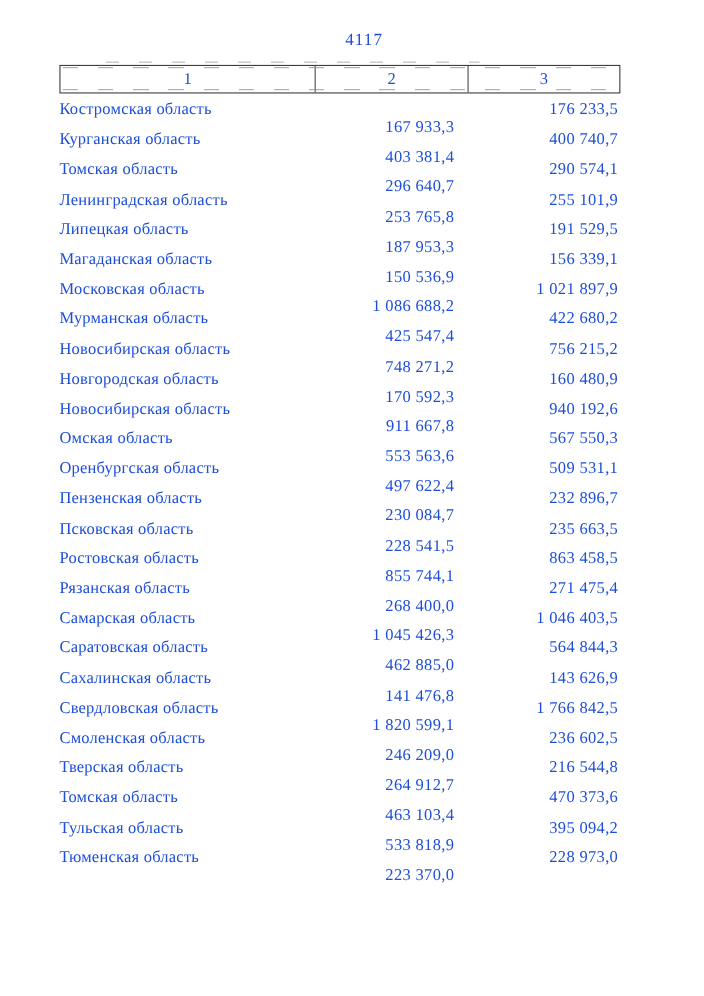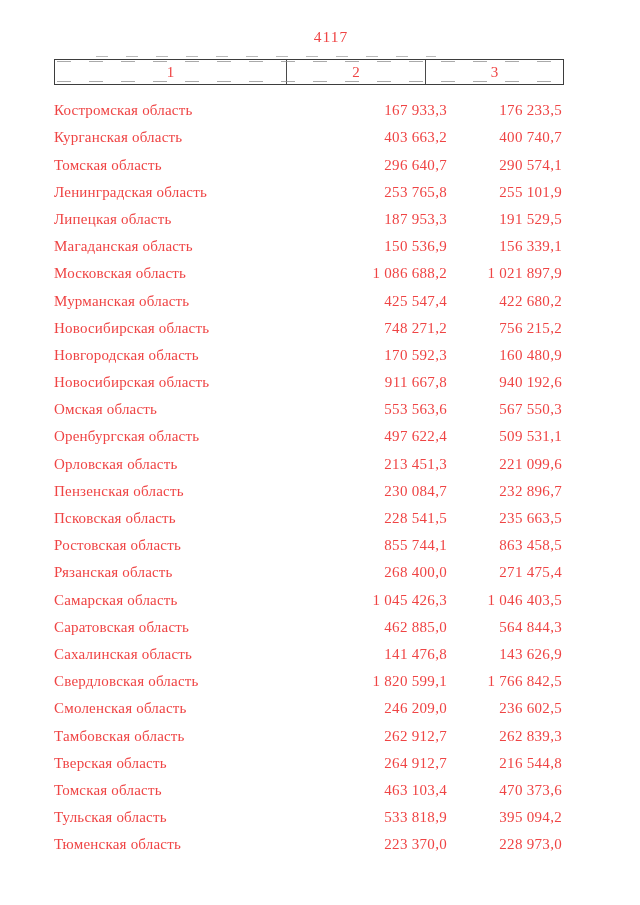--- a/index.html
+++ b/index.html
@@ -6,21 +6,21 @@
     margin: 0;
     padding: 0;
     background: #ffffff;
   }
   .page {
     position: relative;
     width: 640px;
     height: 905px;
     background: #ffffff;
     font-family: "Liberation Serif", "DejaVu Serif", serif;
-    color: #ef4444;
+    color: #1d4ed8;
     overflow: hidden;
   }
   .page-number {
     position: absolute;
     top: 28px;
     left: 276px;
     width: 110px;
     text-align: center;
     font-size: 15.5px;
     letter-spacing: 1px;
@@ -68,25 +68,24 @@
   .th.c3 { flex: 1;      border-left: 1.5px solid #4a4a4a; }
 
   .tbody {
     position: absolute;
     top: 92px;
     left: 54px;
     width: 508px;
   }
   .trow {
     display: flex;
-    align-items: flex-end;
+    align-items: flex-start;
     height: 27.2px;
     font-size: 15px;
     white-space: nowrap;
-    gap: 34px;
   }
   .td-region {
     width: 229px;
     text-align: left;
     letter-spacing: 0.2px;
   }
   .td-v2 {
     width: 130px;
     text-align: right;
     letter-spacing: 0.3px;
@@ -114,21 +113,21 @@
   </div>
 
   <div class="tbody" id="rows">
       <div class="trow">
         <span class="td-region">Костромская область</span>
         <span class="td-v2">167 933,3</span>
         <span class="td-v3">176 233,5</span>
       </div>
       <div class="trow">
         <span class="td-region">Курганская область</span>
-        <span class="td-v2">403 663,2</span>
+        <span class="td-v2">403 381,4</span>
         <span class="td-v3">400 740,7</span>
       </div>
       <div class="trow">
         <span class="td-region">Томская область</span>
         <span class="td-v2">296 640,7</span>
         <span class="td-v3">290 574,1</span>
       </div>
       <div class="trow">
         <span class="td-region">Ленинградская область</span>
         <span class="td-v2">253 765,8</span>
@@ -173,25 +172,20 @@
         <span class="td-region">Омская область</span>
         <span class="td-v2">553 563,6</span>
         <span class="td-v3">567 550,3</span>
       </div>
       <div class="trow">
         <span class="td-region">Оренбургская область</span>
         <span class="td-v2">497 622,4</span>
         <span class="td-v3">509 531,1</span>
       </div>
       <div class="trow">
-        <span class="td-region">Орловская область</span>
-        <span class="td-v2">213 451,3</span>
-        <span class="td-v3">221 099,6</span>
-      </div>
-      <div class="trow">
         <span class="td-region">Пензенская область</span>
         <span class="td-v2">230 084,7</span>
         <span class="td-v3">232 896,7</span>
       </div>
       <div class="trow">
         <span class="td-region">Псковская область</span>
         <span class="td-v2">228 541,5</span>
         <span class="td-v3">235 663,5</span>
       </div>
       <div class="trow">
@@ -223,25 +217,20 @@
         <span class="td-region">Свердловская область</span>
         <span class="td-v2">1 820 599,1</span>
         <span class="td-v3">1 766 842,5</span>
       </div>
       <div class="trow">
         <span class="td-region">Смоленская область</span>
         <span class="td-v2">246 209,0</span>
         <span class="td-v3">236 602,5</span>
       </div>
       <div class="trow">
-        <span class="td-region">Тамбовская область</span>
-        <span class="td-v2">262 912,7</span>
-        <span class="td-v3">262 839,3</span>
-      </div>
-      <div class="trow">
         <span class="td-region">Тверская область</span>
         <span class="td-v2">264 912,7</span>
         <span class="td-v3">216 544,8</span>
       </div>
       <div class="trow">
         <span class="td-region">Томская область</span>
         <span class="td-v2">463 103,4</span>
         <span class="td-v3">470 373,6</span>
       </div>
       <div class="trow">

